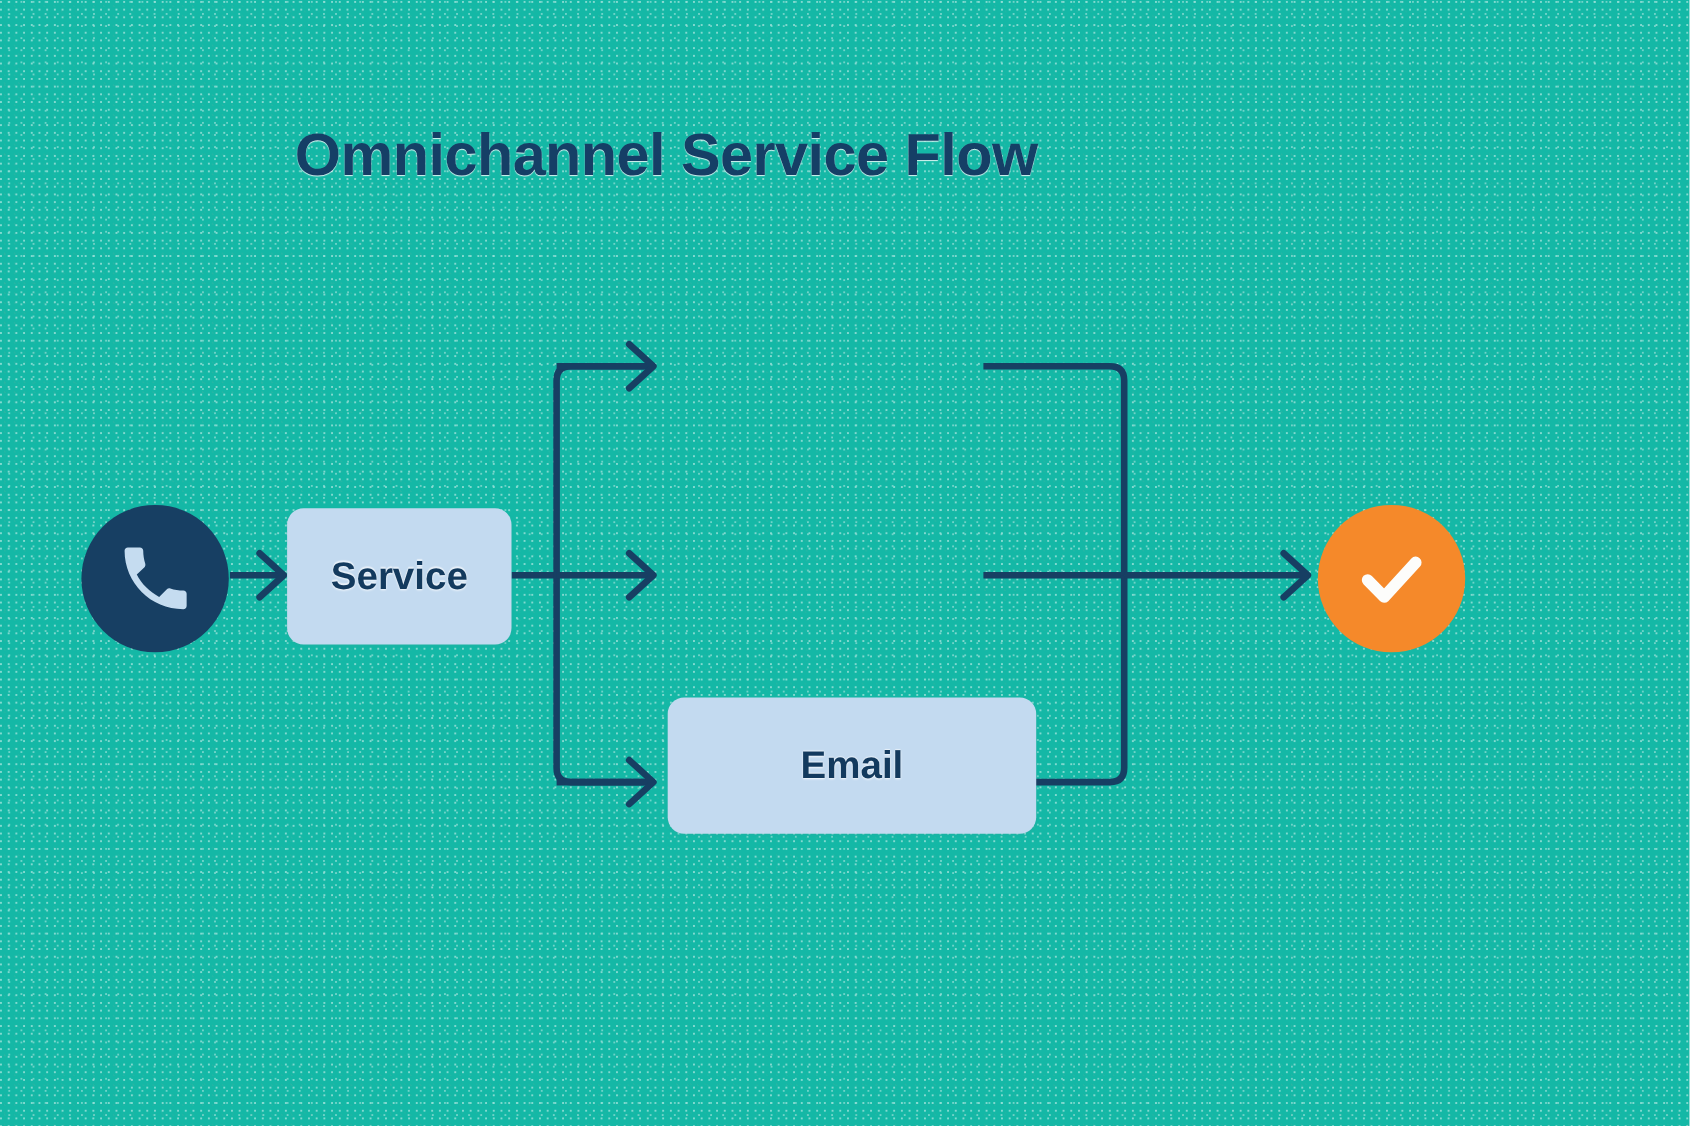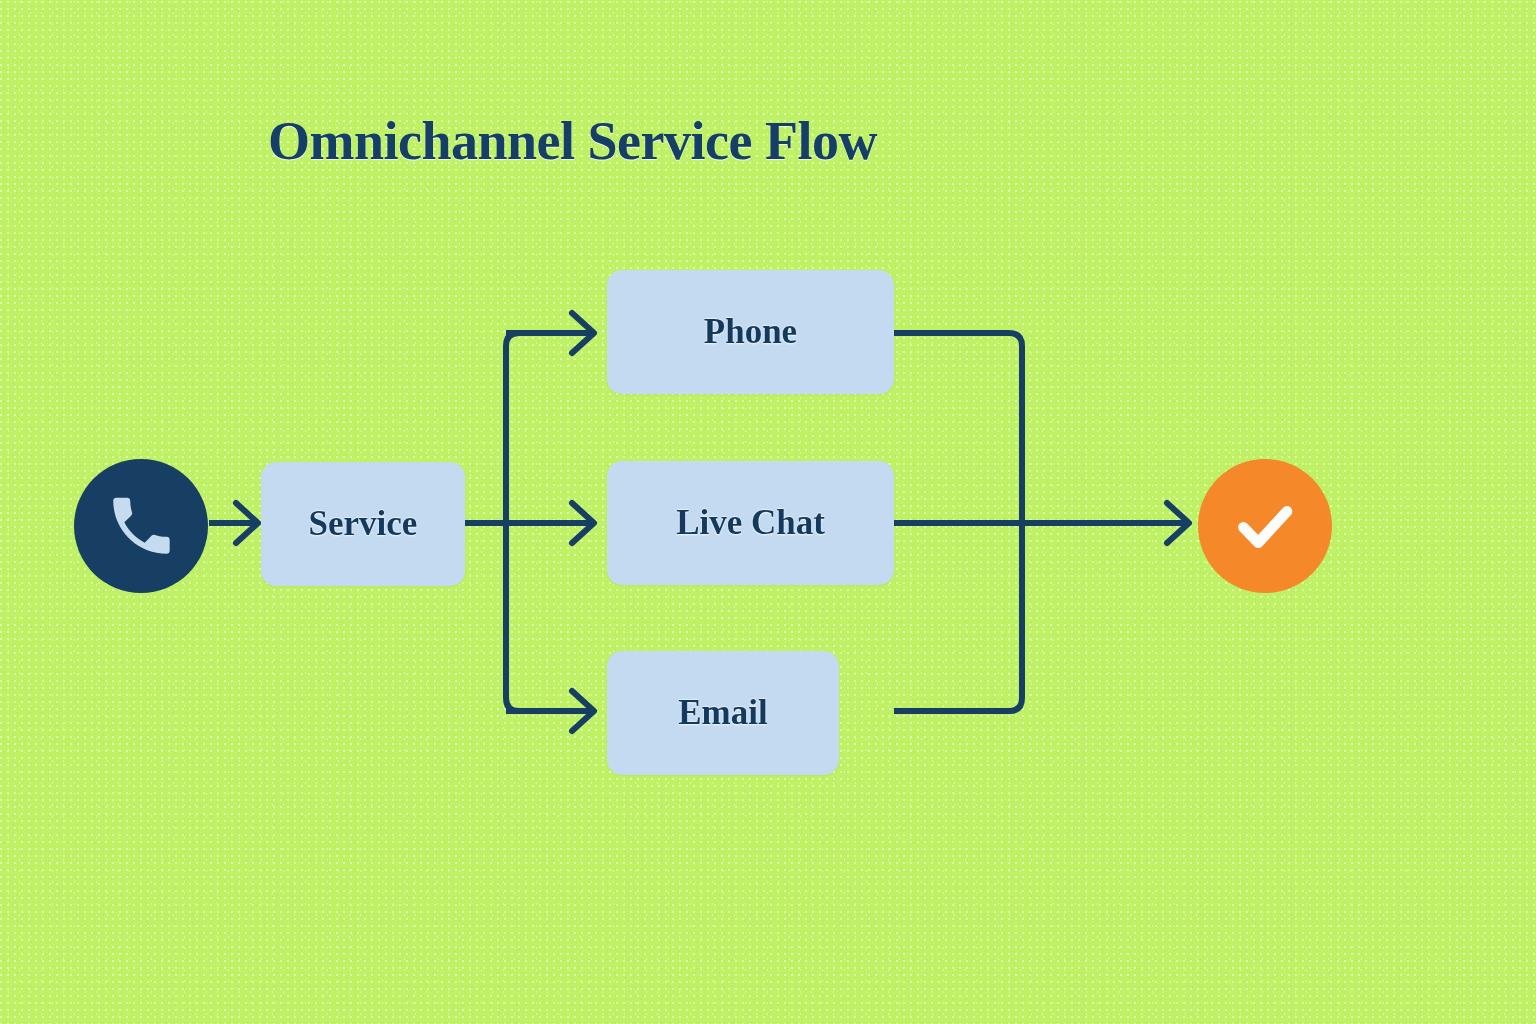--- a/index.html
+++ b/index.html
@@ -5,23 +5,23 @@
 <style>
   html, body {
     margin: 0;
     padding: 0;
     background: #ffffff;
   }
   #canvas {
     position: relative;
     width: 1536px;
     height: 1024px;
-    background-color: #bef264;
+    background-color: #14b8a6;
     overflow: hidden;
-    font-family: Liberation Serif, serif;
+    font-family: Liberation Sans, sans-serif;
   }
   
   #grain {
     position: absolute;
     inset: 0;
     pointer-events: none;
     opacity: 0.55;
     background-image:
       radial-gradient(circle at 13% 27%, rgba(255,255,255,0.85) 0 1px, transparent 1px),
       radial-gradient(circle at 47% 63%, rgba(170,164,150,0.20) 0 1px, transparent 1px),
@@ -59,21 +59,21 @@
   .node-label {
     font-size: 35px;
     font-weight: 600;
     color: #133a5e;
     text-shadow: 0 1px 2px rgba(255,255,255,0.9), 0 -1px 1px rgba(255,255,255,0.6);
     white-space: nowrap;
   }
   #box-inquiry  { left: 261px; top: 462px; width: 204px; height: 124px; }
   #box-phone    { left: 607px; top: 270px; width: 287px; height: 124px; }
   #box-chat     { left: 607px; top: 461px; width: 287px; height: 124px; }
-  #box-email    { left: 607px; top: 651px; width: 232px; height: 124px; }
+  #box-email    { left: 607px; top: 634px; width: 335px; height: 124px; }
 
   .endpoint-circle {
     position: absolute;
     border-radius: 50%;
     display: flex;
     align-items: center;
     justify-content: center;
   }
   #start-node {
     left: 74px; top: 459px; width: 134px; height: 134px;
@@ -138,25 +138,19 @@
   <div id="end-node" class="endpoint-circle">
     <svg width="80" height="80" viewBox="0 0 24 24">
       <path fill="none" stroke="#fdfdfb" stroke-width="3.2" stroke-linecap="round" stroke-linejoin="round" d="M5.5 12.4 L10 17 L18.6 7.6"></path>
     </svg>
   </div>
 
   <div id="box-inquiry" class="node-box">
     <span class="node-label">Service</span>
   </div>
 
-  <div id="box-phone" class="node-box">
-    <span class="node-label">Phone</span>
-  </div>
 
-  <div id="box-chat" class="node-box">
-    <span class="node-label">Live Chat</span>
-  </div>
 
   <div id="box-email" class="node-box">
     <span class="node-label">Email</span>
   </div>
 
 </div>
 
 </body></html>

